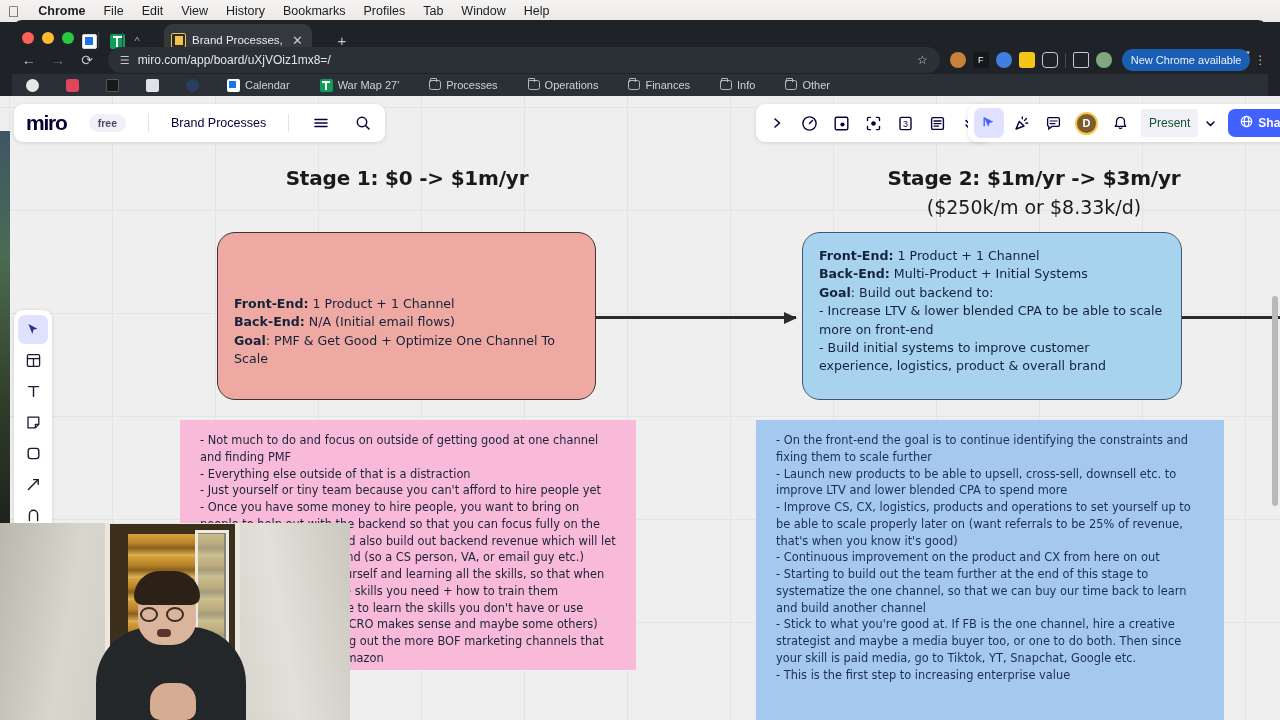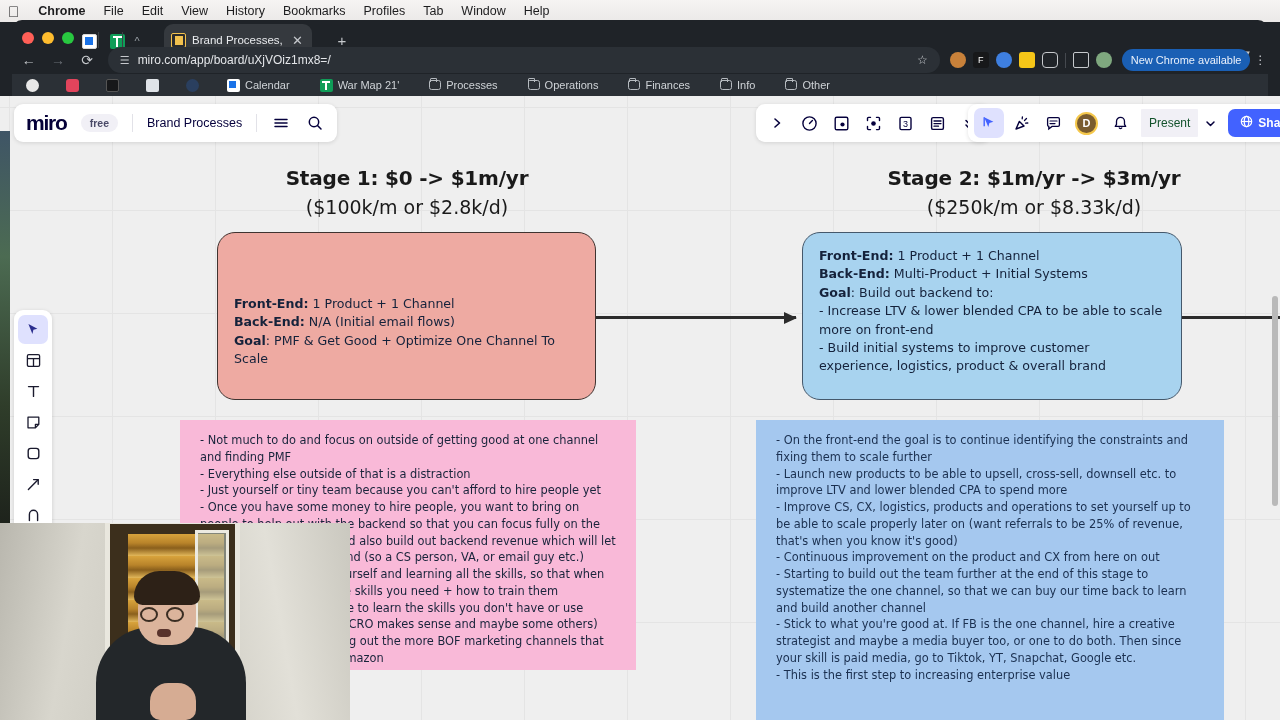--- a/index.html
+++ b/index.html
@@ -123,21 +123,21 @@
       linear-gradient(to bottom, #e4e4e4 1px, transparent 1px);
     background-size: 103px 103px;
     background-position: 9px 11px;
     overflow: hidden;
   }
 
   
   .miro-header {
     position: absolute; top: 8px; left: 14px; height: 38px;
     background: #fff; border-radius: 9px; display: flex; align-items: center;
-    padding: 0 12px; gap: 14px; box-shadow: 0 1px 4px rgba(0,0,0,.12);
+    padding: 0 12px; gap: 22px; box-shadow: 0 1px 4px rgba(0,0,0,.12);
   }
   .miro-logo { font-size: 21px; font-weight: 700; letter-spacing: -1.2px; color: #050038; }
   .free-pill {
     background: #f1f0f6; color: #4a4a68; font-size: 10.5px; border-radius: 10px;
     padding: 3px 9px; font-weight: 600;
   }
   .hsep { width: 1px; height: 18px; background: #e2e2e8; }
   .board-name { font-size: 12.5px; color: #05003c; font-weight: 500; white-space: nowrap; }
   .hico { width: 20px; height: 20px; display: flex; align-items: center; justify-content: center; color: #05003c; }
 
@@ -345,21 +345,21 @@
       <span class="bmsq" style="background:#fff;position:relative">
         <span style="position:absolute;left:2px;top:2px;width:7px;height:7px;background:#1a73e8;display:block;"></span>
       </span>
       <span>Calendar</span>
     </span>
     <span class="bm">
       <span class="bmsq" style="background:#0f9d58;position:relative">
         <span style="position:absolute;left:2.5px;top:2px;width:8px;height:2px;background:#fff;display:block;"></span>
         <span style="position:absolute;left:5.5px;top:2px;width:2px;height:9px;background:#fff;display:block;"></span>
       </span>
-      <span>War Map 21'</span>
+      <span>War Map 27'</span>
     </span>
     <span class="bm">
       <span class="folder"></span>
       <span>Processes</span>
     </span>
     <span class="bm">
       <span class="folder"></span>
       <span>Operations</span>
     </span>
     <span class="bm">
@@ -373,21 +373,20 @@
     <span class="bm">
       <span class="folder"></span>
       <span>Other</span>
     </span>
   </div>
 
   <div class="canvas">
 
     <div class="stage-title" style="left:207px; top:70px; width:400px;">
       <div class="t1">Stage 1: $0 -&gt; $1m/yr</div>
-      <div class="t2">($100k/m or $2.8k/d)</div>
     </div>
 
     <div class="stage-box box-pink" style="left:217px; top:136px; width:379px; height:168px;">
       <div style="margin-top:48px">
         <div>
           <b>Front-End:</b><span> 1 Product + 1 Channel</span>
         </div>
         <div>
           <b>Back-End:</b><span> N/A (Initial email flows)</span>
         </div>

